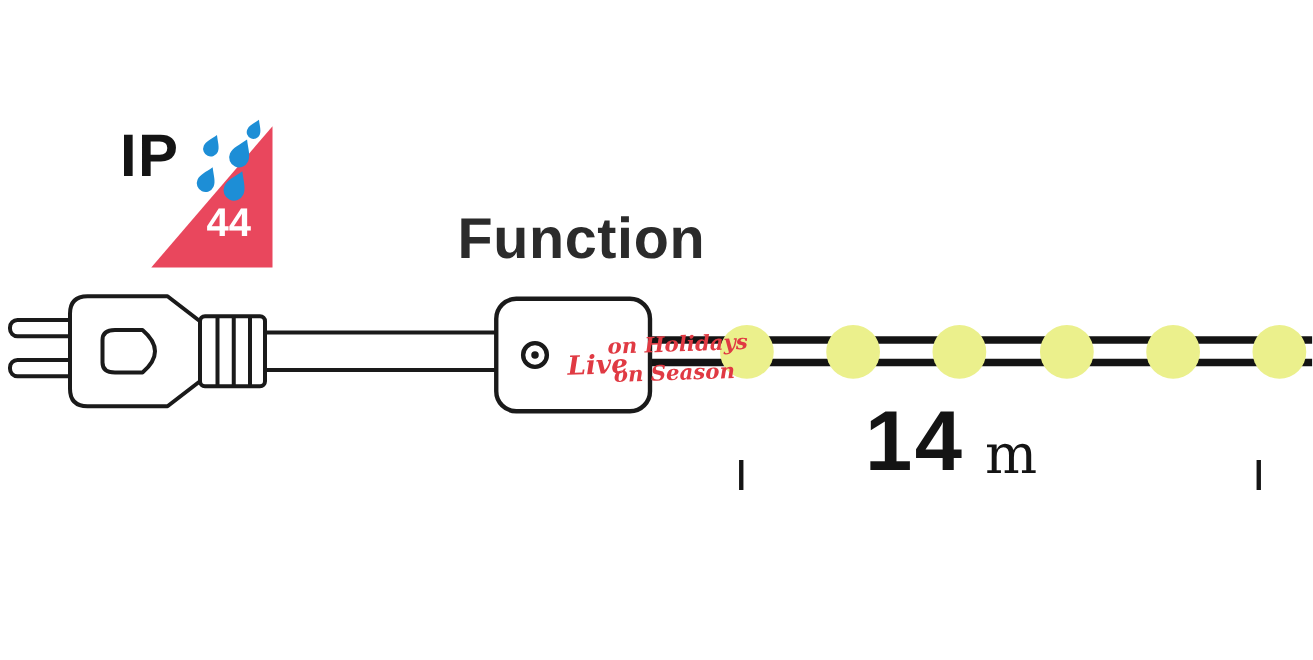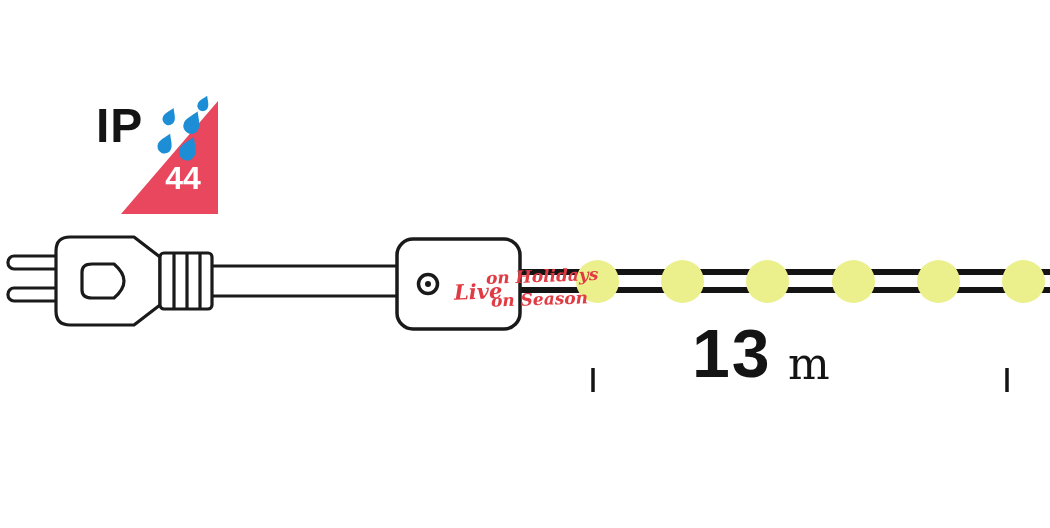--- a/index.html
+++ b/index.html
@@ -115,21 +115,22 @@
       <div class="led" style="left: 576px; background: rgb(235, 240, 140);"></div>
       <div class="led" style="left: 661.2px; background: rgb(235, 240, 140);"></div>
       <div class="led" style="left: 746.4px; background: rgb(235, 240, 140);"></div>
       <div class="led" style="left: 831.6px; background: rgb(235, 240, 140);"></div>
       <div class="led" style="left: 916.8px; background: rgb(235, 240, 140);"></div>
       <div class="led" style="left: 1002px; background: rgb(235, 240, 140);"></div>
     </div>
 
   <div class="abs ip-text">IP</div>
   <div class="abs rating-text">44</div>
+  <div class="abs function-label">Function</div>
 
   <div class="abs wm wm1" style="color: rgb(224, 58, 67);">on Holidays</div>
   <div class="abs wm wm2" style="color: rgb(224, 58, 67);">Live</div>
   <div class="abs wm wm3" style="color: rgb(224, 58, 67);">on Season</div>
 
-  <div class="abs meas-value">13</div>
+  <div class="abs meas-value">14</div>
   <div class="abs meas-unit">m</div>
 
 </div>
 
 </body></html>

